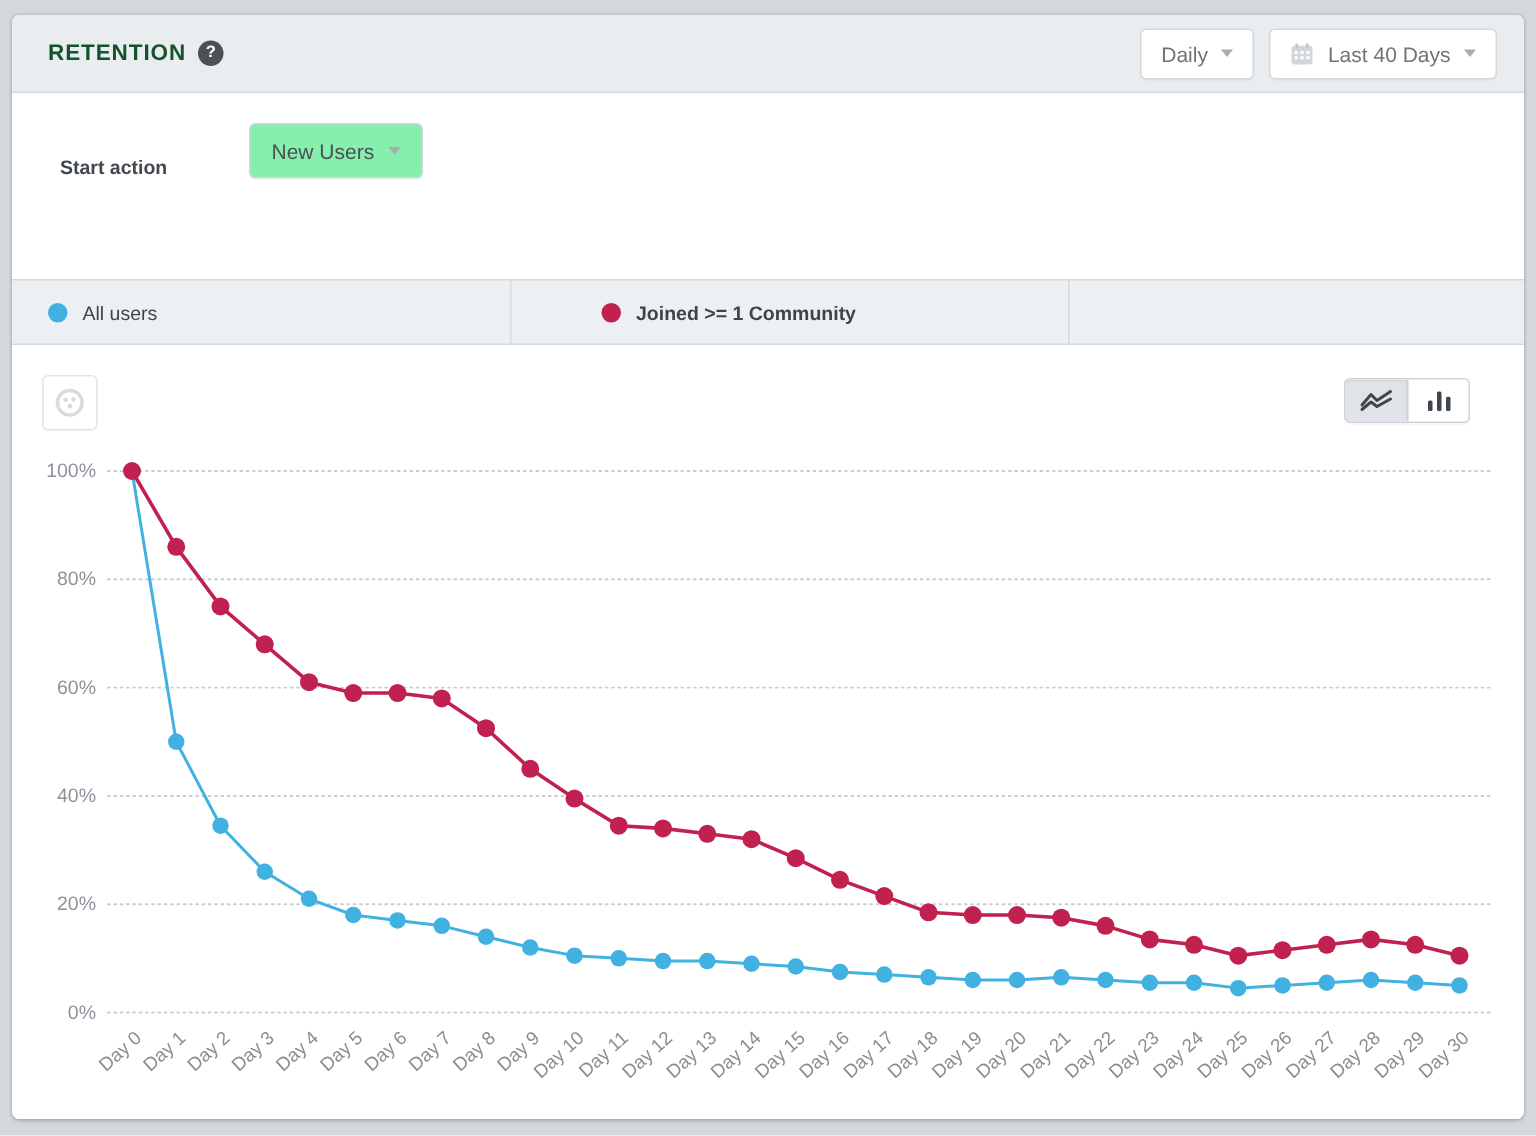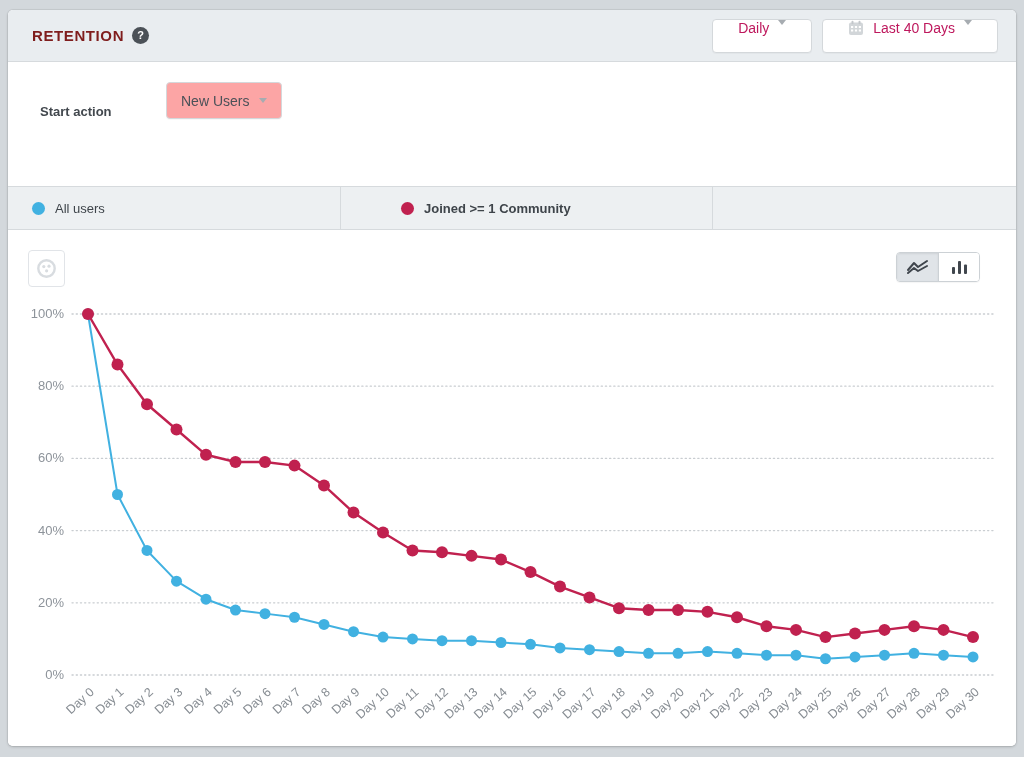--- a/index.html
+++ b/index.html
@@ -15,47 +15,47 @@
     box-shadow:0 1px 3px rgba(0,0,0,.18), 0 0 0 1px rgba(0,0,0,.05);
   }
   
   .hdr{
     height:52px;background:#e9edf0;border-bottom:1px solid #d6dadd;
     display:flex;align-items:center;justify-content:space-between;
     padding:0 18px 0 24px;box-sizing:border-box;
   }
   .hdr-left{display:flex;align-items:center;gap:8px;}
   .hdr h1{
-    margin:0;font-size:15px;font-weight:bold;color:#7f1d1d;
+    margin:0;font-size:15px;font-weight:bold;color:#14532d;
     letter-spacing:.6px;
   }
   .help{
     width:17px;height:17px;border-radius:50%;background:#4b5157;color:#fff;
     font-size:11px;font-weight:bold;line-height:17px;text-align:center;
     display:inline-block;cursor:pointer;
   }
   .hdr-right{display:flex;gap:10px;}
   .btn{
-    display:inline-flex;align-items:flex-start;gap:9px;
+    display:inline-flex;align-items:center;gap:9px;
     background:#fff;border:1px solid #d4d8db;border-radius:4px;
-    height:34px;padding:0 25px;font-size:14px;color:#be185d;
+    height:34px;padding:0 13px;font-size:14px;color:#737373;
     font-family:inherit;cursor:pointer;box-shadow:0 1px 1px rgba(0,0,0,.03);
   }
   .chev{
     width:0;height:0;border-left:4px solid transparent;
     border-right:4px solid transparent;border-top:5px solid #a7acb1;
     display:inline-block;
   }
   
   .filters{background:#fff;padding:20px 0 18px 32px;height:86px;box-sizing:content-box;}
   .frow{display:flex;align-items:flex-end;margin-bottom:12px;height:37px;}
   .flabel{width:126px;font-size:13px;font-weight:bold;color:#42484e;}
   .dd{
     display:inline-flex;align-items:center;gap:10px;
-    background:#fca5a5;border:1px solid #d4d8db;border-radius:4px;
+    background:#86efac;border:1px solid #d4d8db;border-radius:4px;
     height:37px;padding:0 14px;font-size:14px;color:#4b5158;
     font-family:inherit;cursor:pointer;box-shadow:0 1px 1px rgba(0,0,0,.03);
   }
   
   .legend{
     display:flex;height:42px;background:#edf0f2;
     border-top:1px solid #d6dadd;border-bottom:1px solid #d6dadd;gap:36px;
   }
   .lcell{
     display:flex;align-items:center;gap:10px;padding:0 24px;

